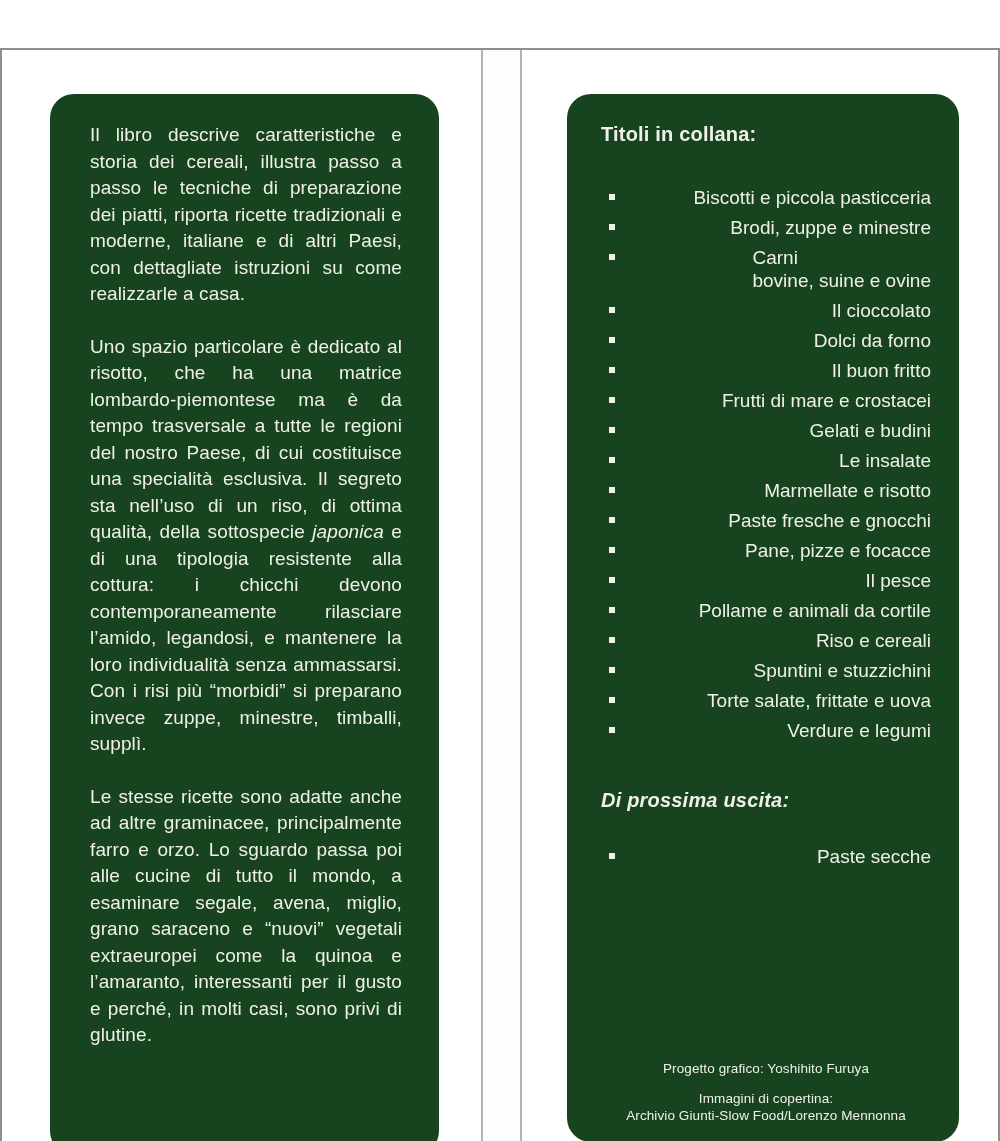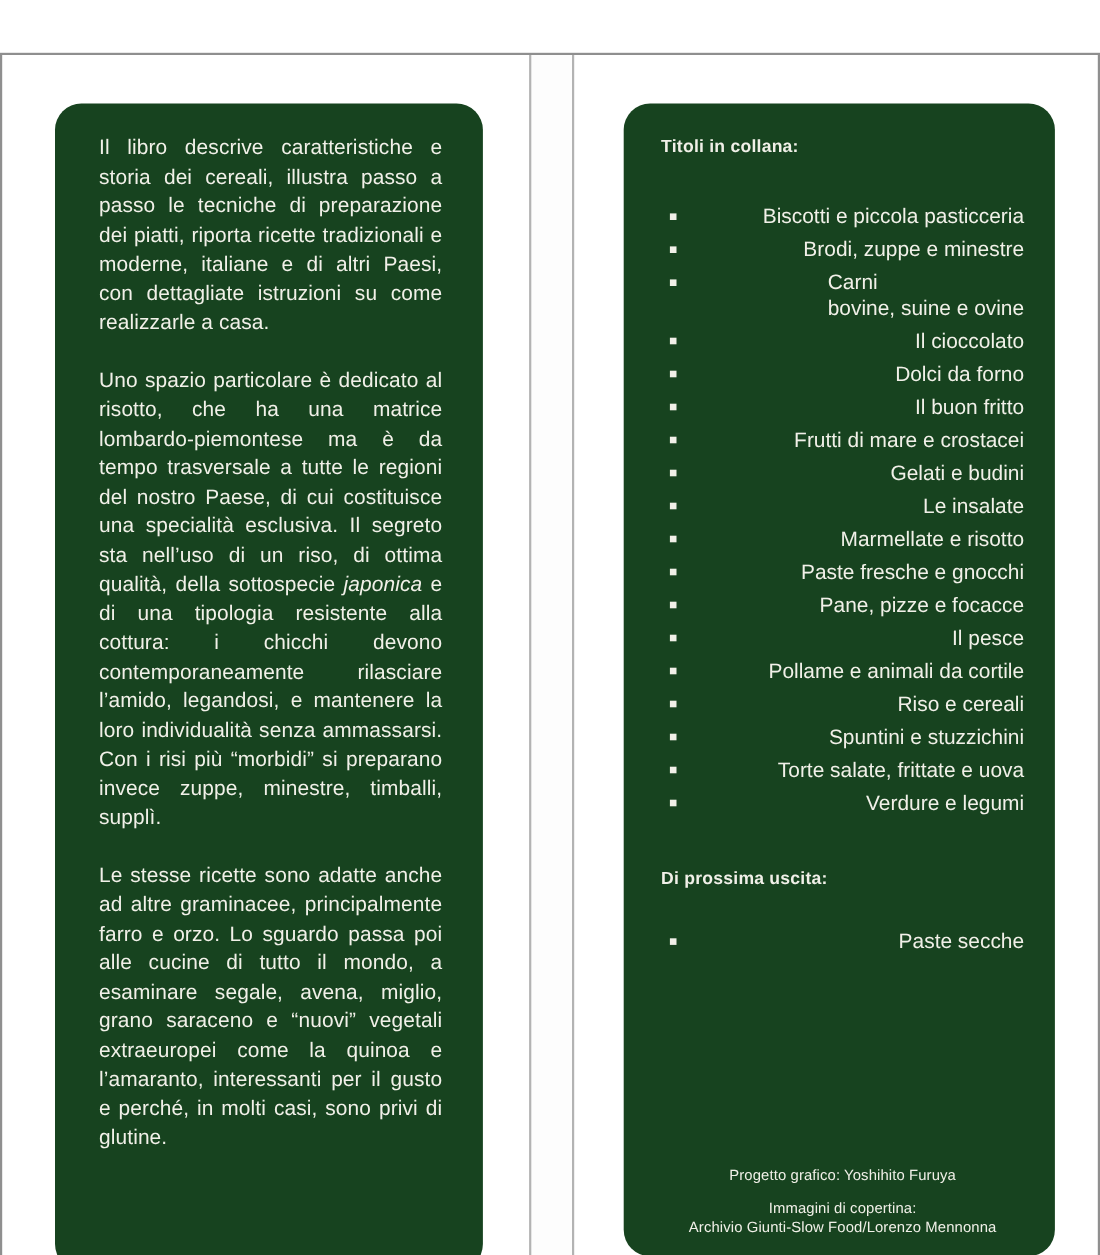--- a/index.html
+++ b/index.html
@@ -45,29 +45,29 @@
   .left-flap p {
     font-size: 19px;
     line-height: 26.5px;
     text-align: justify;
     margin-bottom: 26px;
     letter-spacing: 0.1px;
   }
   .left-flap em { font-style: italic; }
 
   .heading {
-    font-size: 16px;
+    font-size: 20px;
     font-weight: bold;
     letter-spacing: 0.2px;
     line-height: 24px;
   }
 
   ul.bullet-list { list-style: none; }
   .series-list { margin-top: 40px; }
-  .upcoming-heading { margin-top: 46px; }
+  .upcoming-heading { margin-top: 46px; font-style: italic; }
   .upcoming-list { margin-top: 33px; }
 
   .bullet-list li {
     display: flex;
     align-items: flex-start;
     margin-bottom: 7px;
     font-size: 19px;
     line-height: 23px;
     justify-content: space-between;
   }

